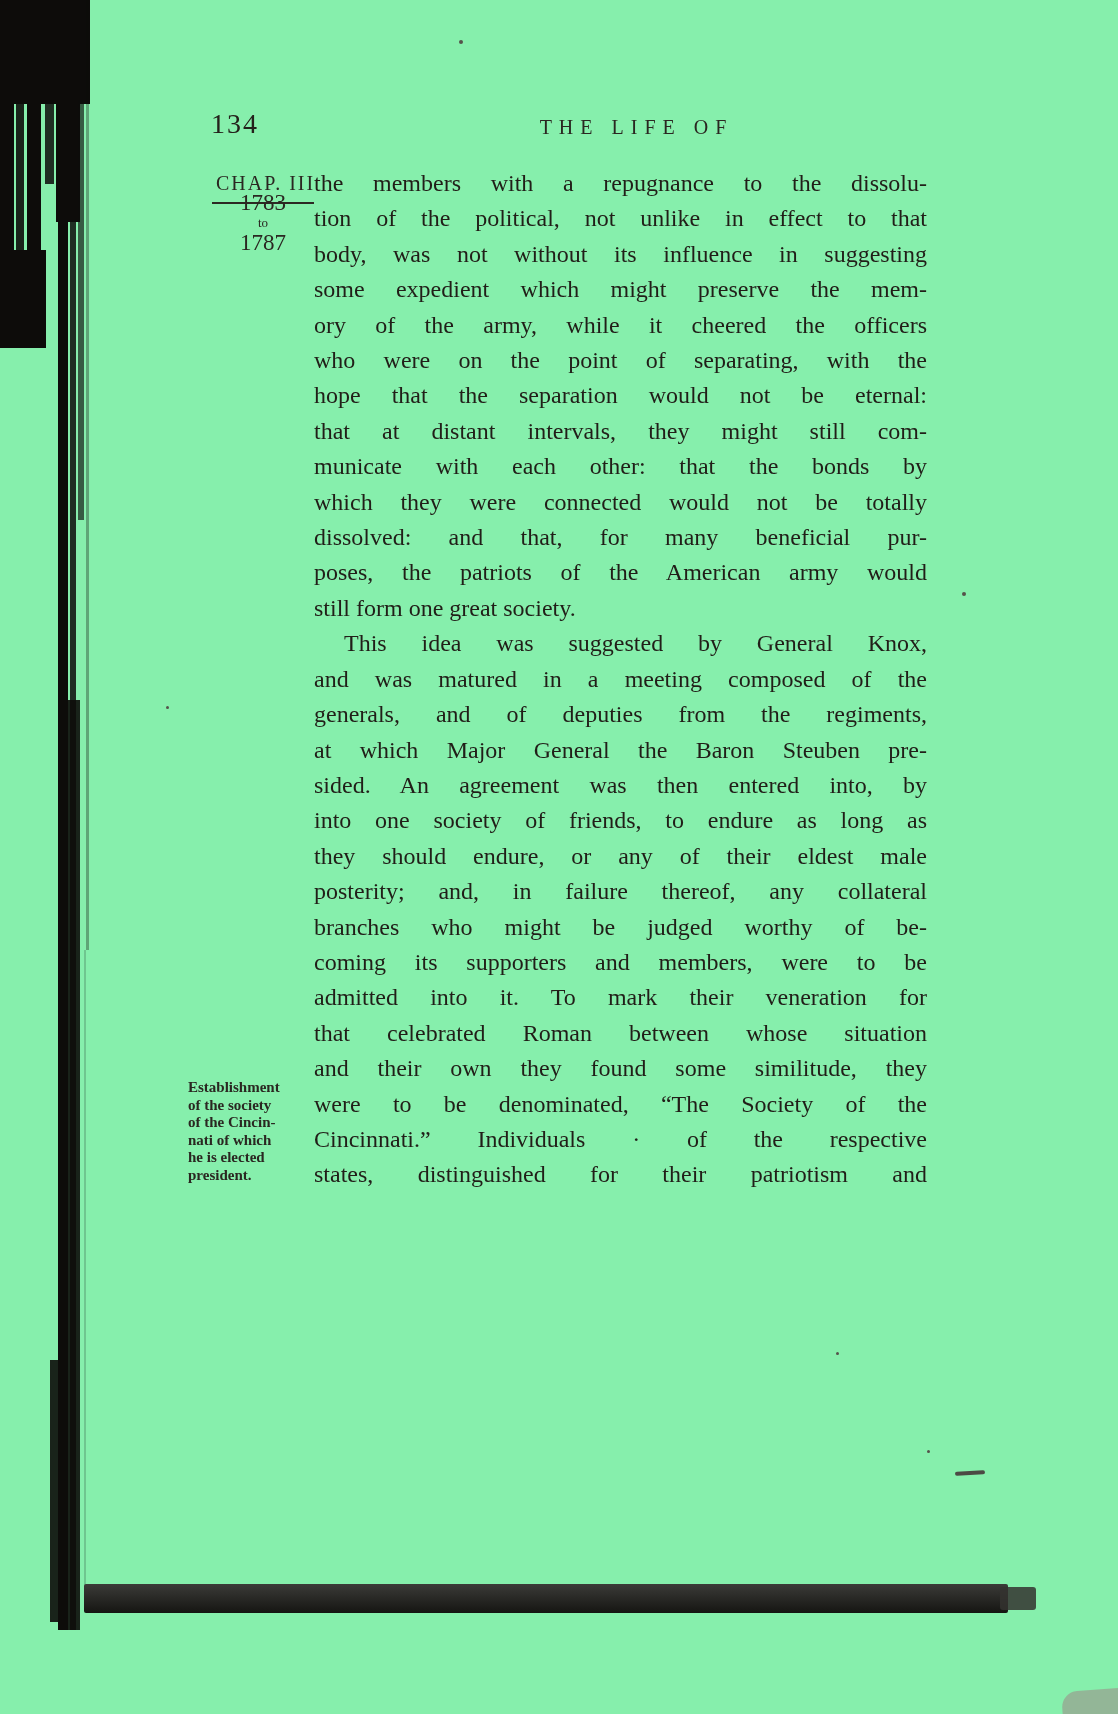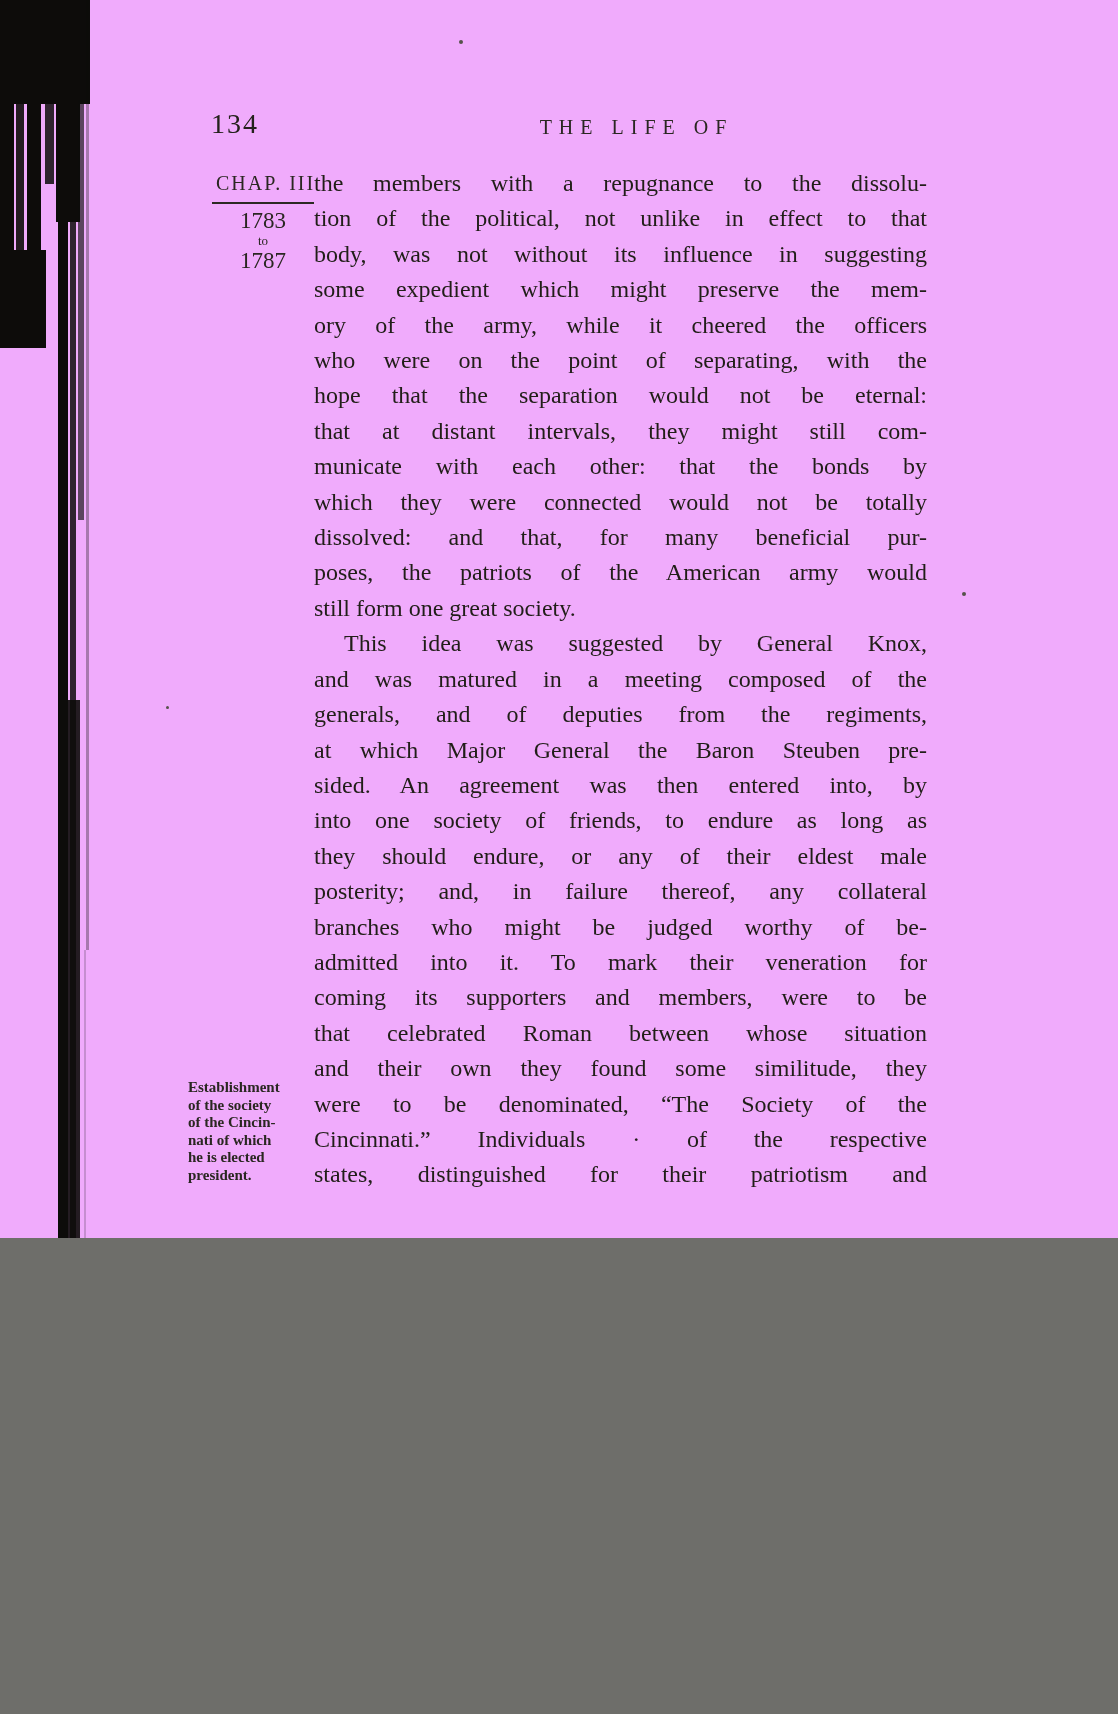--- a/index.html
+++ b/index.html
@@ -1,23 +1,23 @@
 <!DOCTYPE html>
 <html><head>
 <meta charset="utf-8">
 <title>Scanned book page</title>
 <style>
   * { margin: 0; padding: 0; box-sizing: border-box; }
   html, body { background: #6e6e6a; }
   .page {
     position: relative;
     width: 1118px;
-    height: 1238px;
+    height: 1714px;
     margin: 0 auto;
-    background: #f0abfc;
+    background: #86efac;
     font-family: "Liberation Serif", serif;
     color: #26231d;
     overflow: hidden;
   }
 
   
   .page-number {
     position: absolute; left: 211px; top: 108px;
     font-size: 28px; letter-spacing: 2px; color: #24211b;
   }
@@ -29,21 +29,21 @@
   
   .margin-chapter {
     position: absolute; left: 216px; top: 172px;
     font-size: 20px; letter-spacing: 2px; color: #2a2721;
   }
   .date-rule {
     position: absolute; left: 212px; top: 202px; width: 102px; height: 2px;
     background: #2c2923;
   }
   .date-block {
-    position: absolute; left: 212px; top: 207px; width: 102px;
+    position: absolute; left: 212px; top: 189px; width: 102px;
     text-align: center; color: #2a2721;
   }
   .date-block .year { font-size: 23px; line-height: 27px; }
   .date-block .to   { font-size: 13px; line-height: 13px; }
 
   .side-note {
     position: absolute; left: 188px; top: 1079px; width: 132px;
     font-size: 15px; line-height: 17.6px; color: #2a2721;
   }
   .side-note .line { text-align: left; font-weight: bold; }
@@ -170,22 +170,22 @@
     <div class="para indent">
         <div class="line">This idea was suggested by General Knox,</div>
         <div class="line">and was matured in a meeting composed of the</div>
         <div class="line">generals, and of deputies from the regiments,</div>
         <div class="line">at which Major General the Baron Steuben pre-</div>
         <div class="line">sided. An agreement was then entered into, by</div>
         <div class="line">into one society of friends, to endure as long as</div>
         <div class="line">they should endure, or any of their eldest male</div>
         <div class="line">posterity; and, in failure thereof, any collateral</div>
         <div class="line">branches who might be judged worthy of be-</div>
+        <div class="line">coming its supporters and members, were to be</div>
         <div class="line">admitted into it. To mark their veneration for</div>
-        <div class="line">coming its supporters and members, were to be</div>
         <div class="line">that celebrated Roman between whose situation</div>
         <div class="line">and their own they found some similitude, they</div>
         <div class="line">were to be denominated, “The Society of the</div>
         <div class="line">Cincinnati.” Individuals · of the respective</div>
         <div class="line">states, distinguished for their patriotism and</div>
       </div>
   </div>
 
 </div>
 

